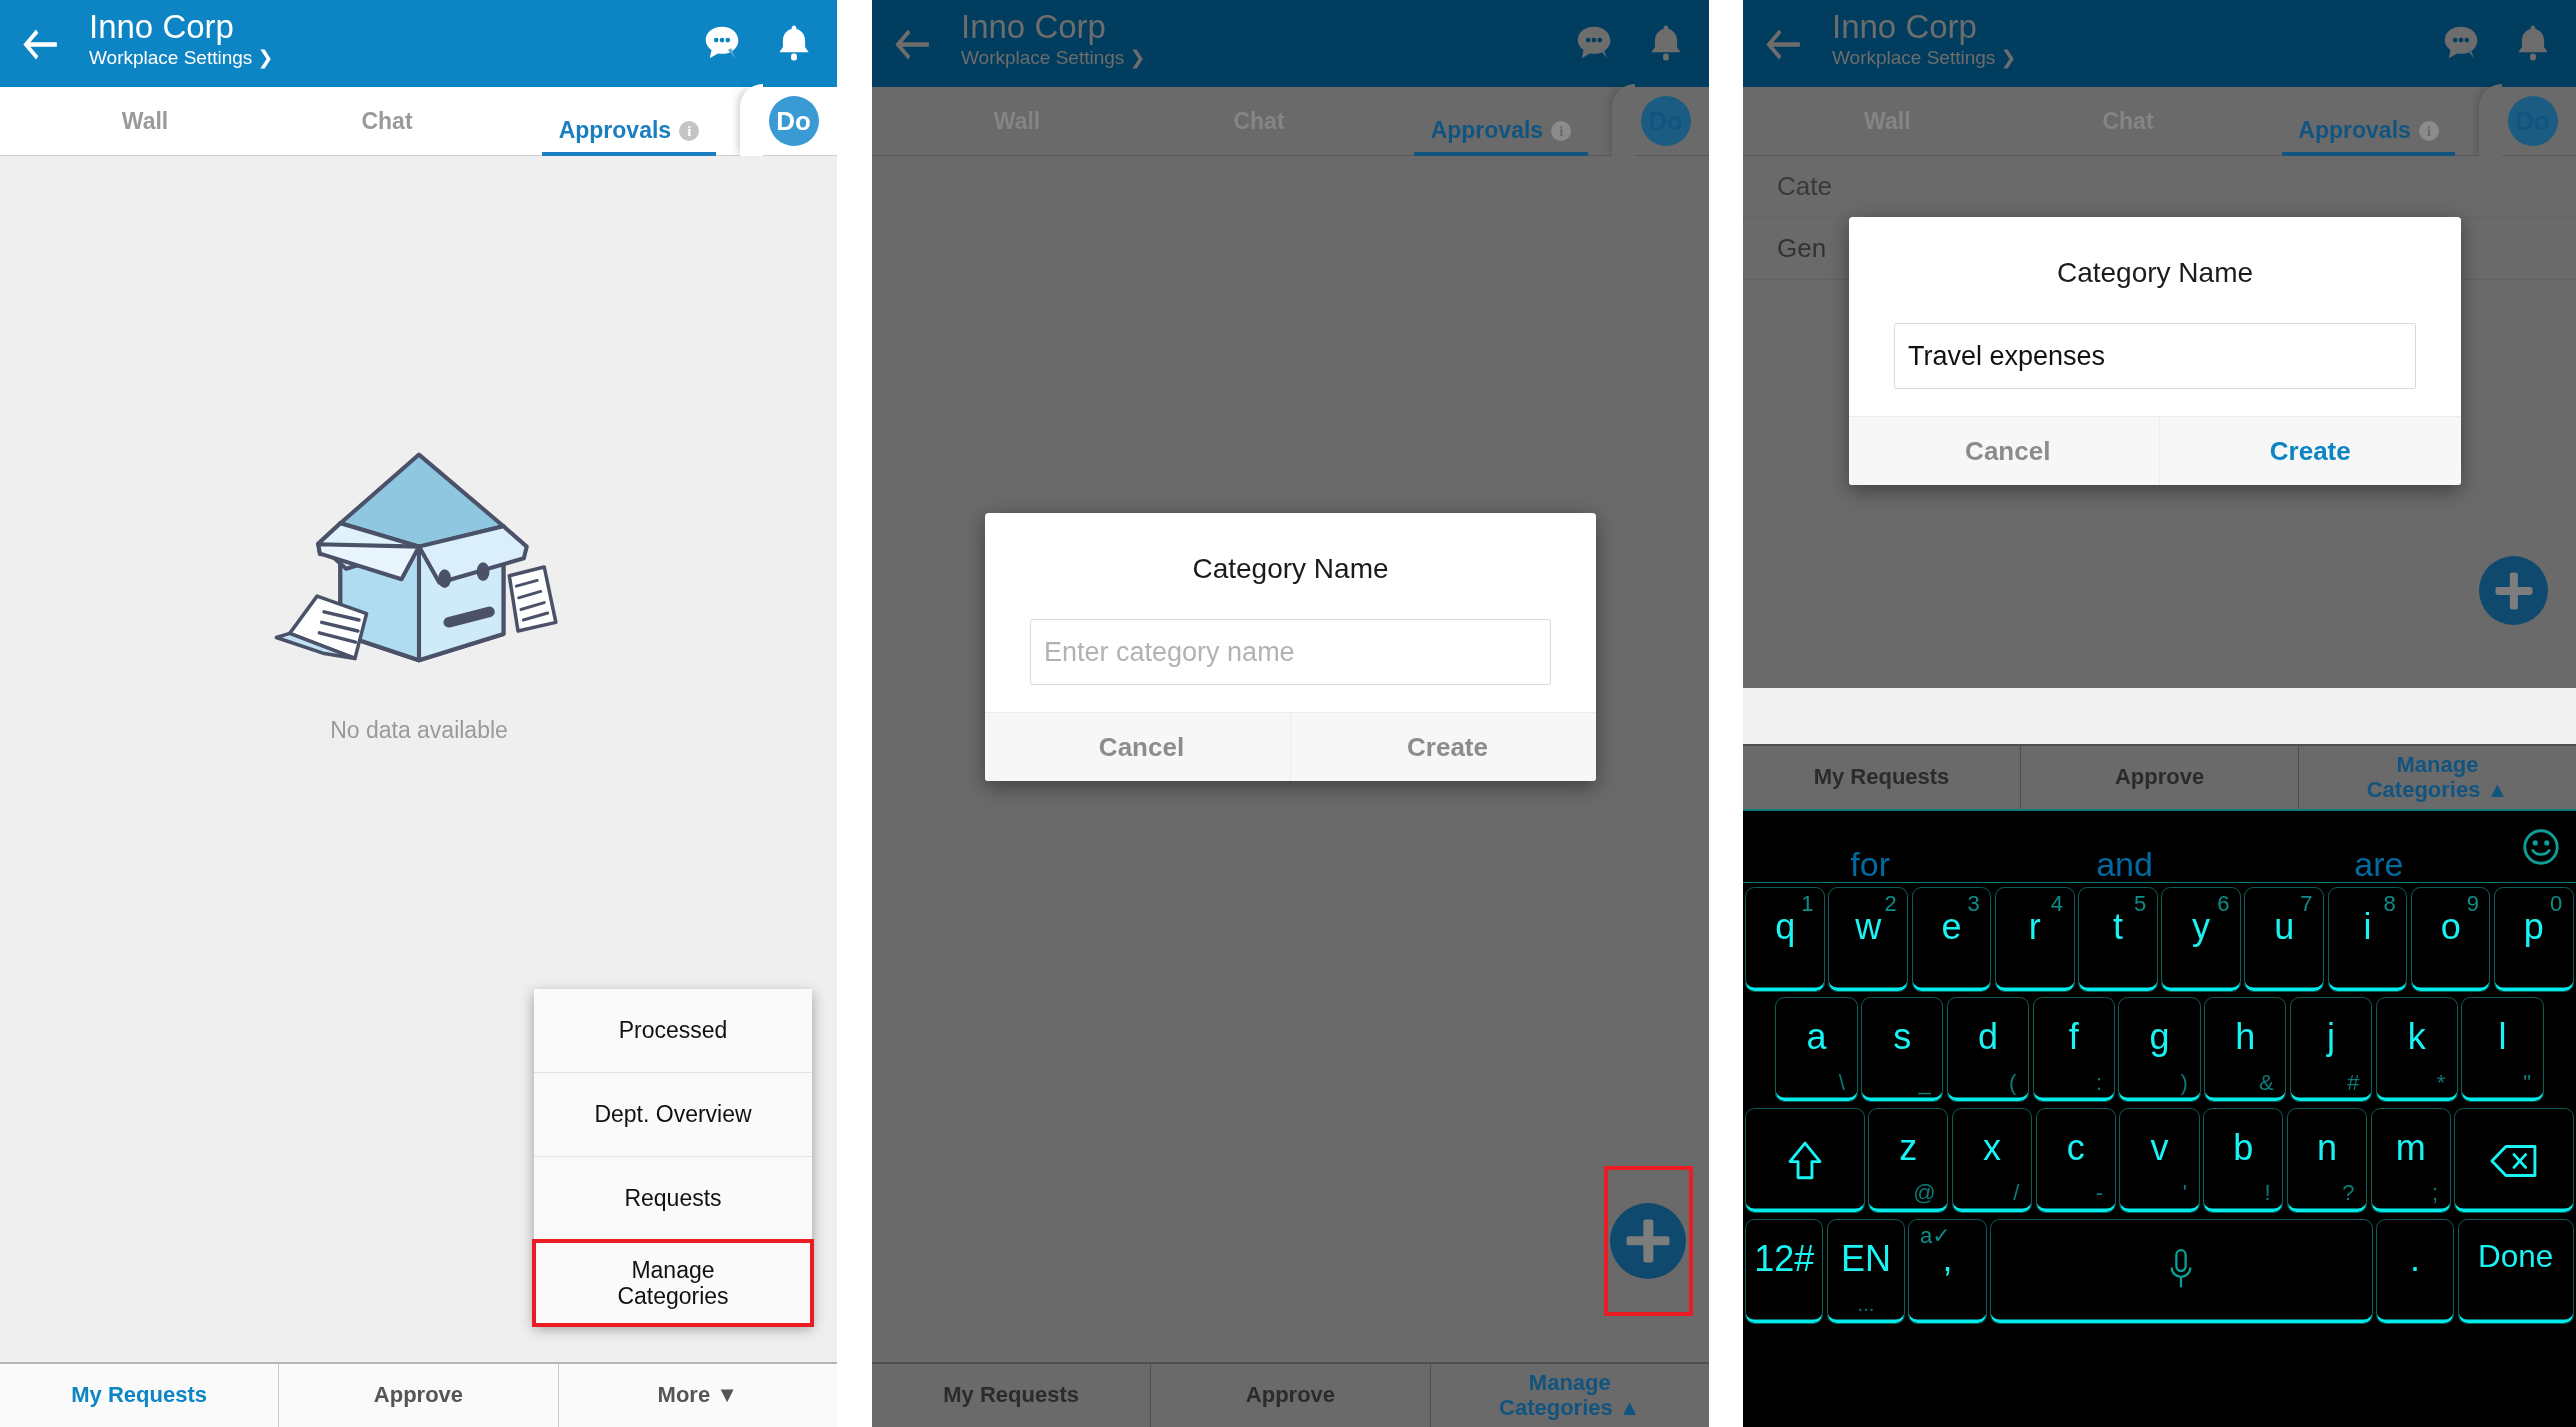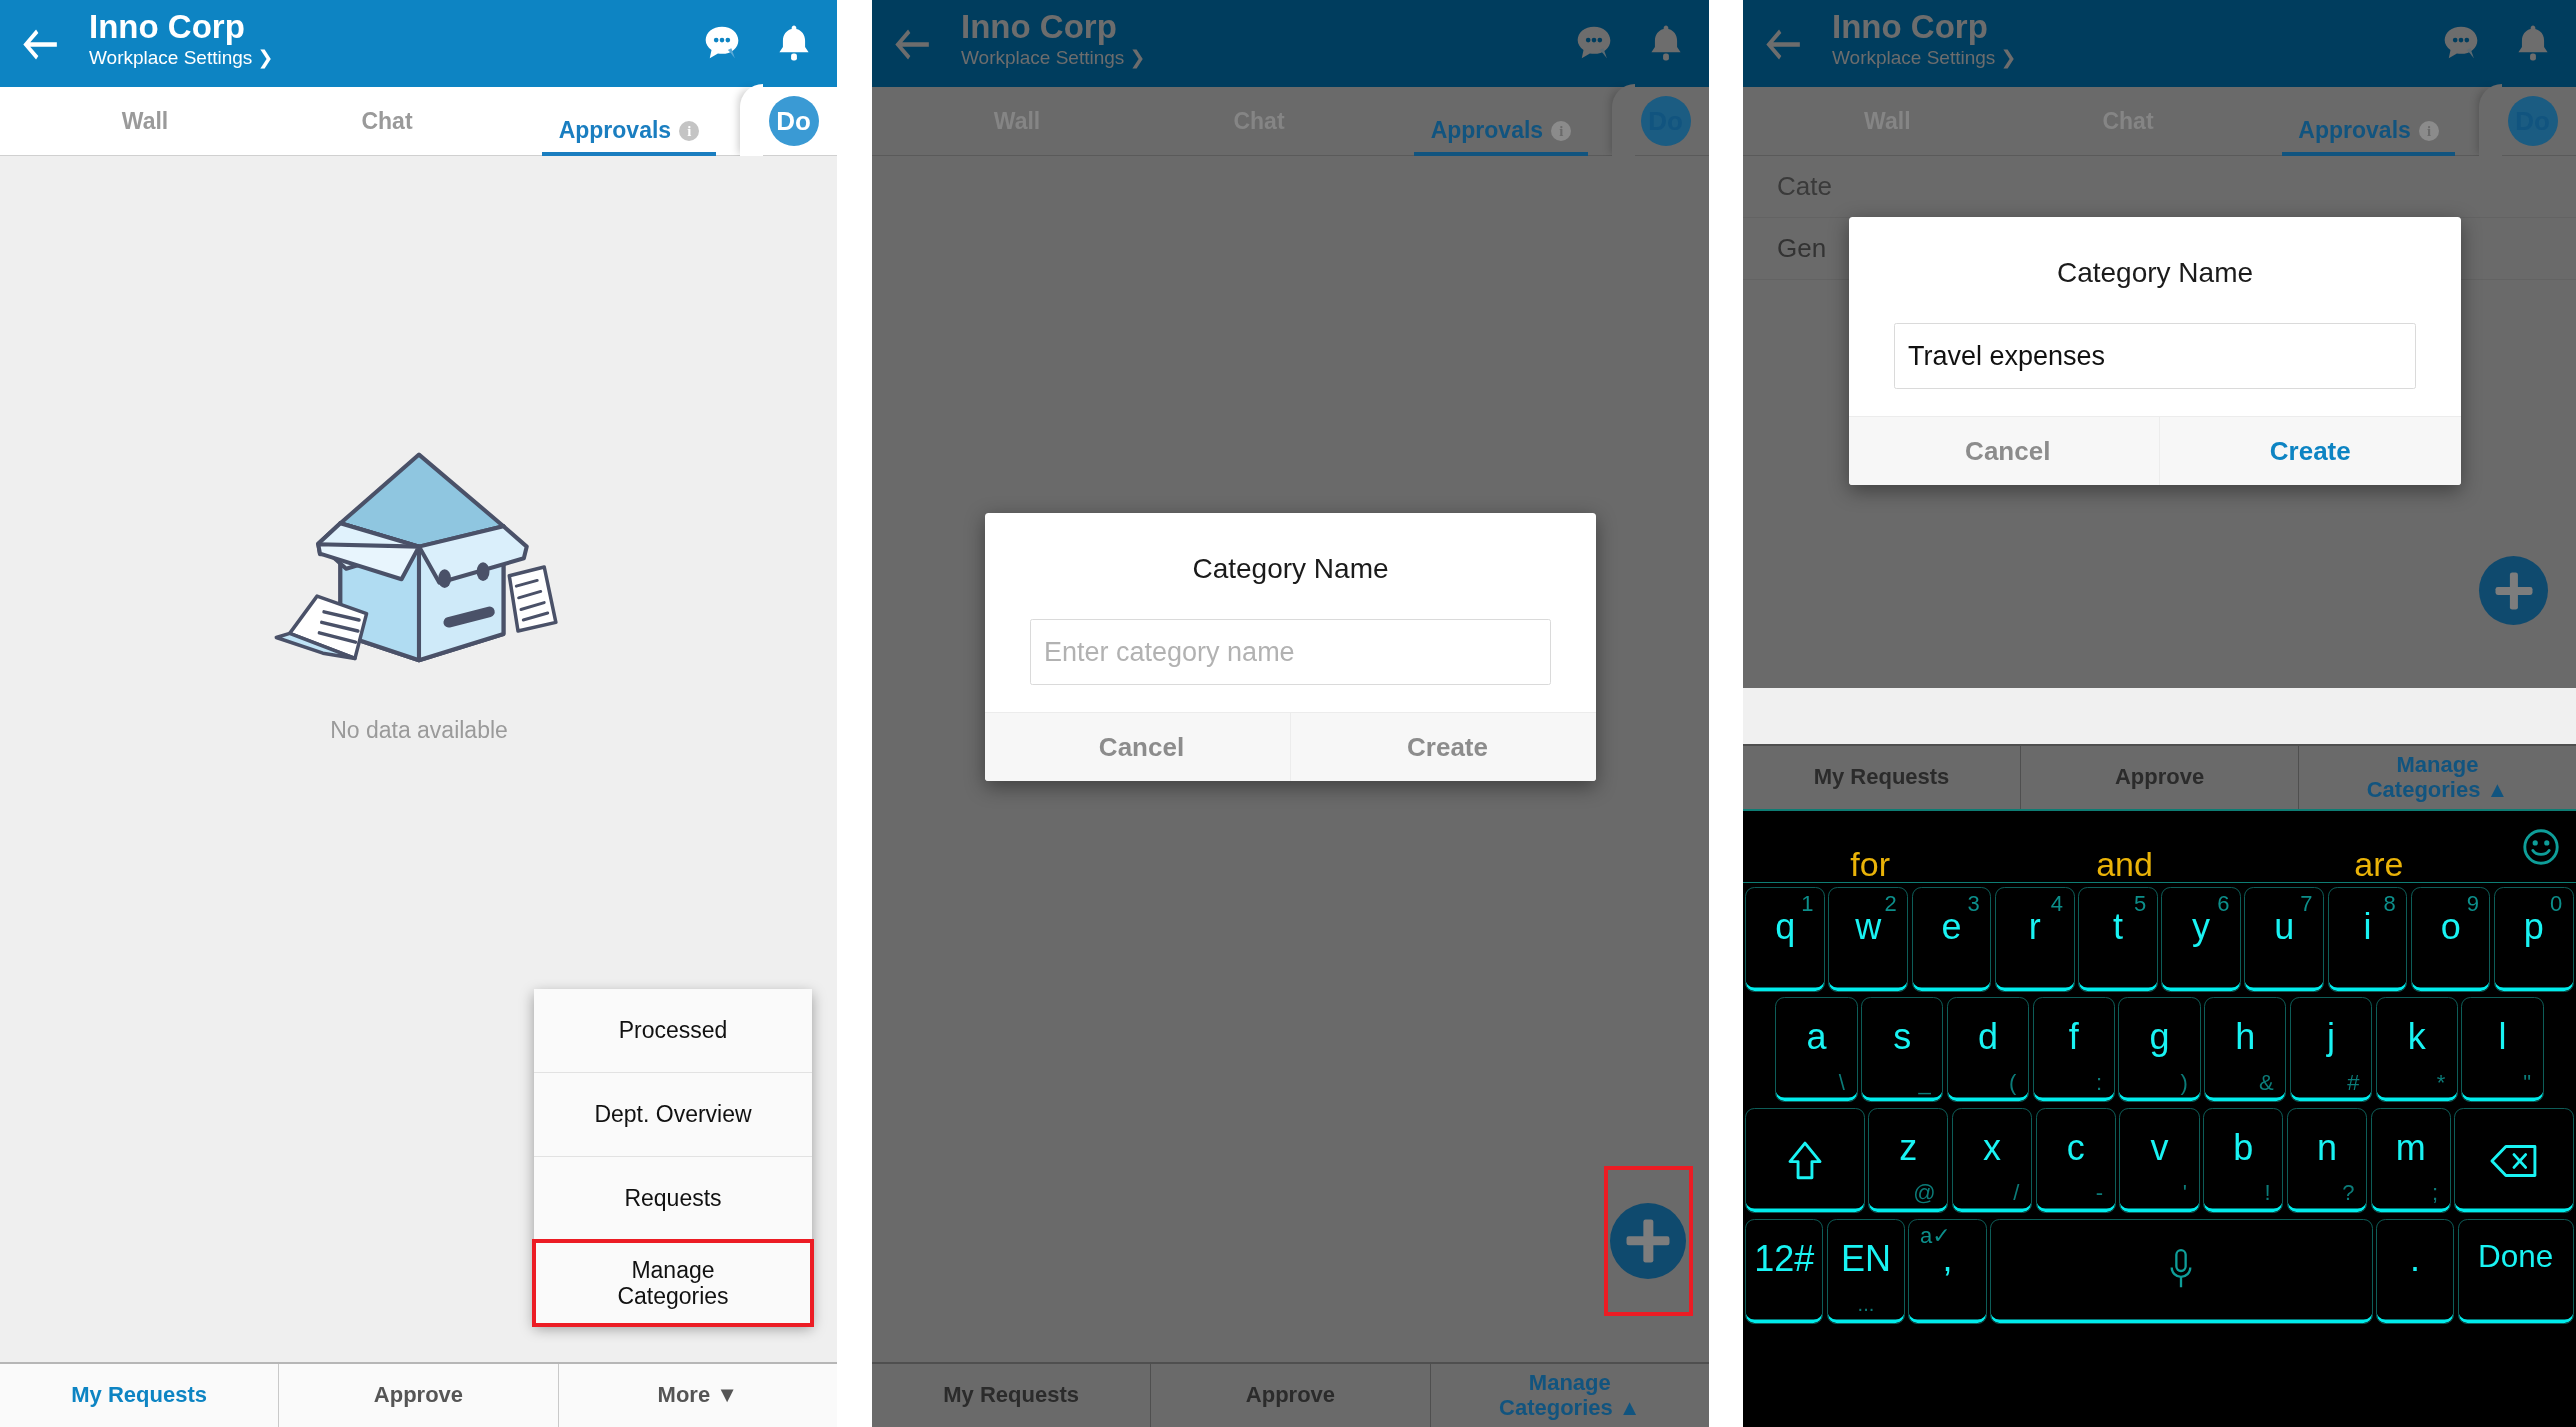--- a/index.html
+++ b/index.html
@@ -12,21 +12,21 @@
   #panel1 { left:0;    width:837px; }
   #panel2 { left:872px; width:837px; }
   #panel3 { left:1743px; width:833px; }
 
   
   .appbar { position:relative; height:87px; background:#0d84c3; }
   .appbar.dim { background:#003d5e; }
   .back-arrow { position:absolute; left:21px; top:28px; width:37px; height:33px; }
   .back-arrow svg { width:37px; height:33px; display:block; }
   .titles { position:absolute; left:89px; top:8.2px; }
-  .app-title { font-size:33px; color:#ffffff; line-height:1.18; font-weight:700;
+  .app-title { font-size:33px; color:#ffffff; line-height:1.18; font-weight:400;
                font-family:"Liberation Sans Narrow","Liberation Sans",sans-serif; }
   .app-sub { font-size:19px; color:#ffffff; margin-top:-1.2px;
              font-family:"Liberation Sans Narrow","Liberation Sans",sans-serif; }
   .dim .app-title, .dim .app-sub { color:#6d6d6d; }
   .appbar-icons { position:absolute; right:22px; top:22px; display:flex; gap:30px; }
   .icon-btn { width:42px; height:42px; position:relative; }
   .icon-btn svg { width:42px; height:42px; display:block; }
 
   
   .tabrow { position:relative; height:69px; background:#ffffff;
@@ -131,21 +131,21 @@
              border-right:1.7px solid #ececec;
              font-family:"Liberation Sans Narrow","Liberation Sans",sans-serif; }
   .dlg-btn:last-child { border-right:none; }
   .dlg-btn.primary { color:#0d84c3; }
   .dlg-btn.muted { color:#8c8c8c;margin-left:8px; }
 
   
   .keyboard { position:absolute; left:0; right:0; bottom:0; height:618px;
               background:#000; border-top:2.3px solid #0e7d74; }
   .sugg { height:72px; display:flex; align-items:center; border-bottom:1.7px solid #0e7d74; }
-  .sugg-word { flex:1; text-align:center; font-size:34px; color:#eab308;
+  .sugg-word { flex:1; text-align:center; font-size:34px; color:#0369a1;
                font-family:"Liberation Sans Narrow","Liberation Sans",sans-serif;margin-top:36px; }
   .sugg-emoji { width:70px; display:flex; align-items:center; justify-content:center; }
   .kb-rows { padding:3.5px 2.3px 0; }
   .kb-row { display:flex; gap:3.5px; margin-bottom:5.8px; }
   .key { flex:1; height:105px; position:relative; border:1.7px solid #0d5d58;
          border-radius:9.3px; background:#000;
          box-shadow:inset 0 -4.1px 0 -0.6px #00ecec; }
   .key .main { position:absolute; left:0; right:0; top:21px; text-align:center;
                font-size:36px; color:#19f3f3; line-height:1;
                font-family:"Liberation Sans Narrow","Liberation Sans",sans-serif; }

